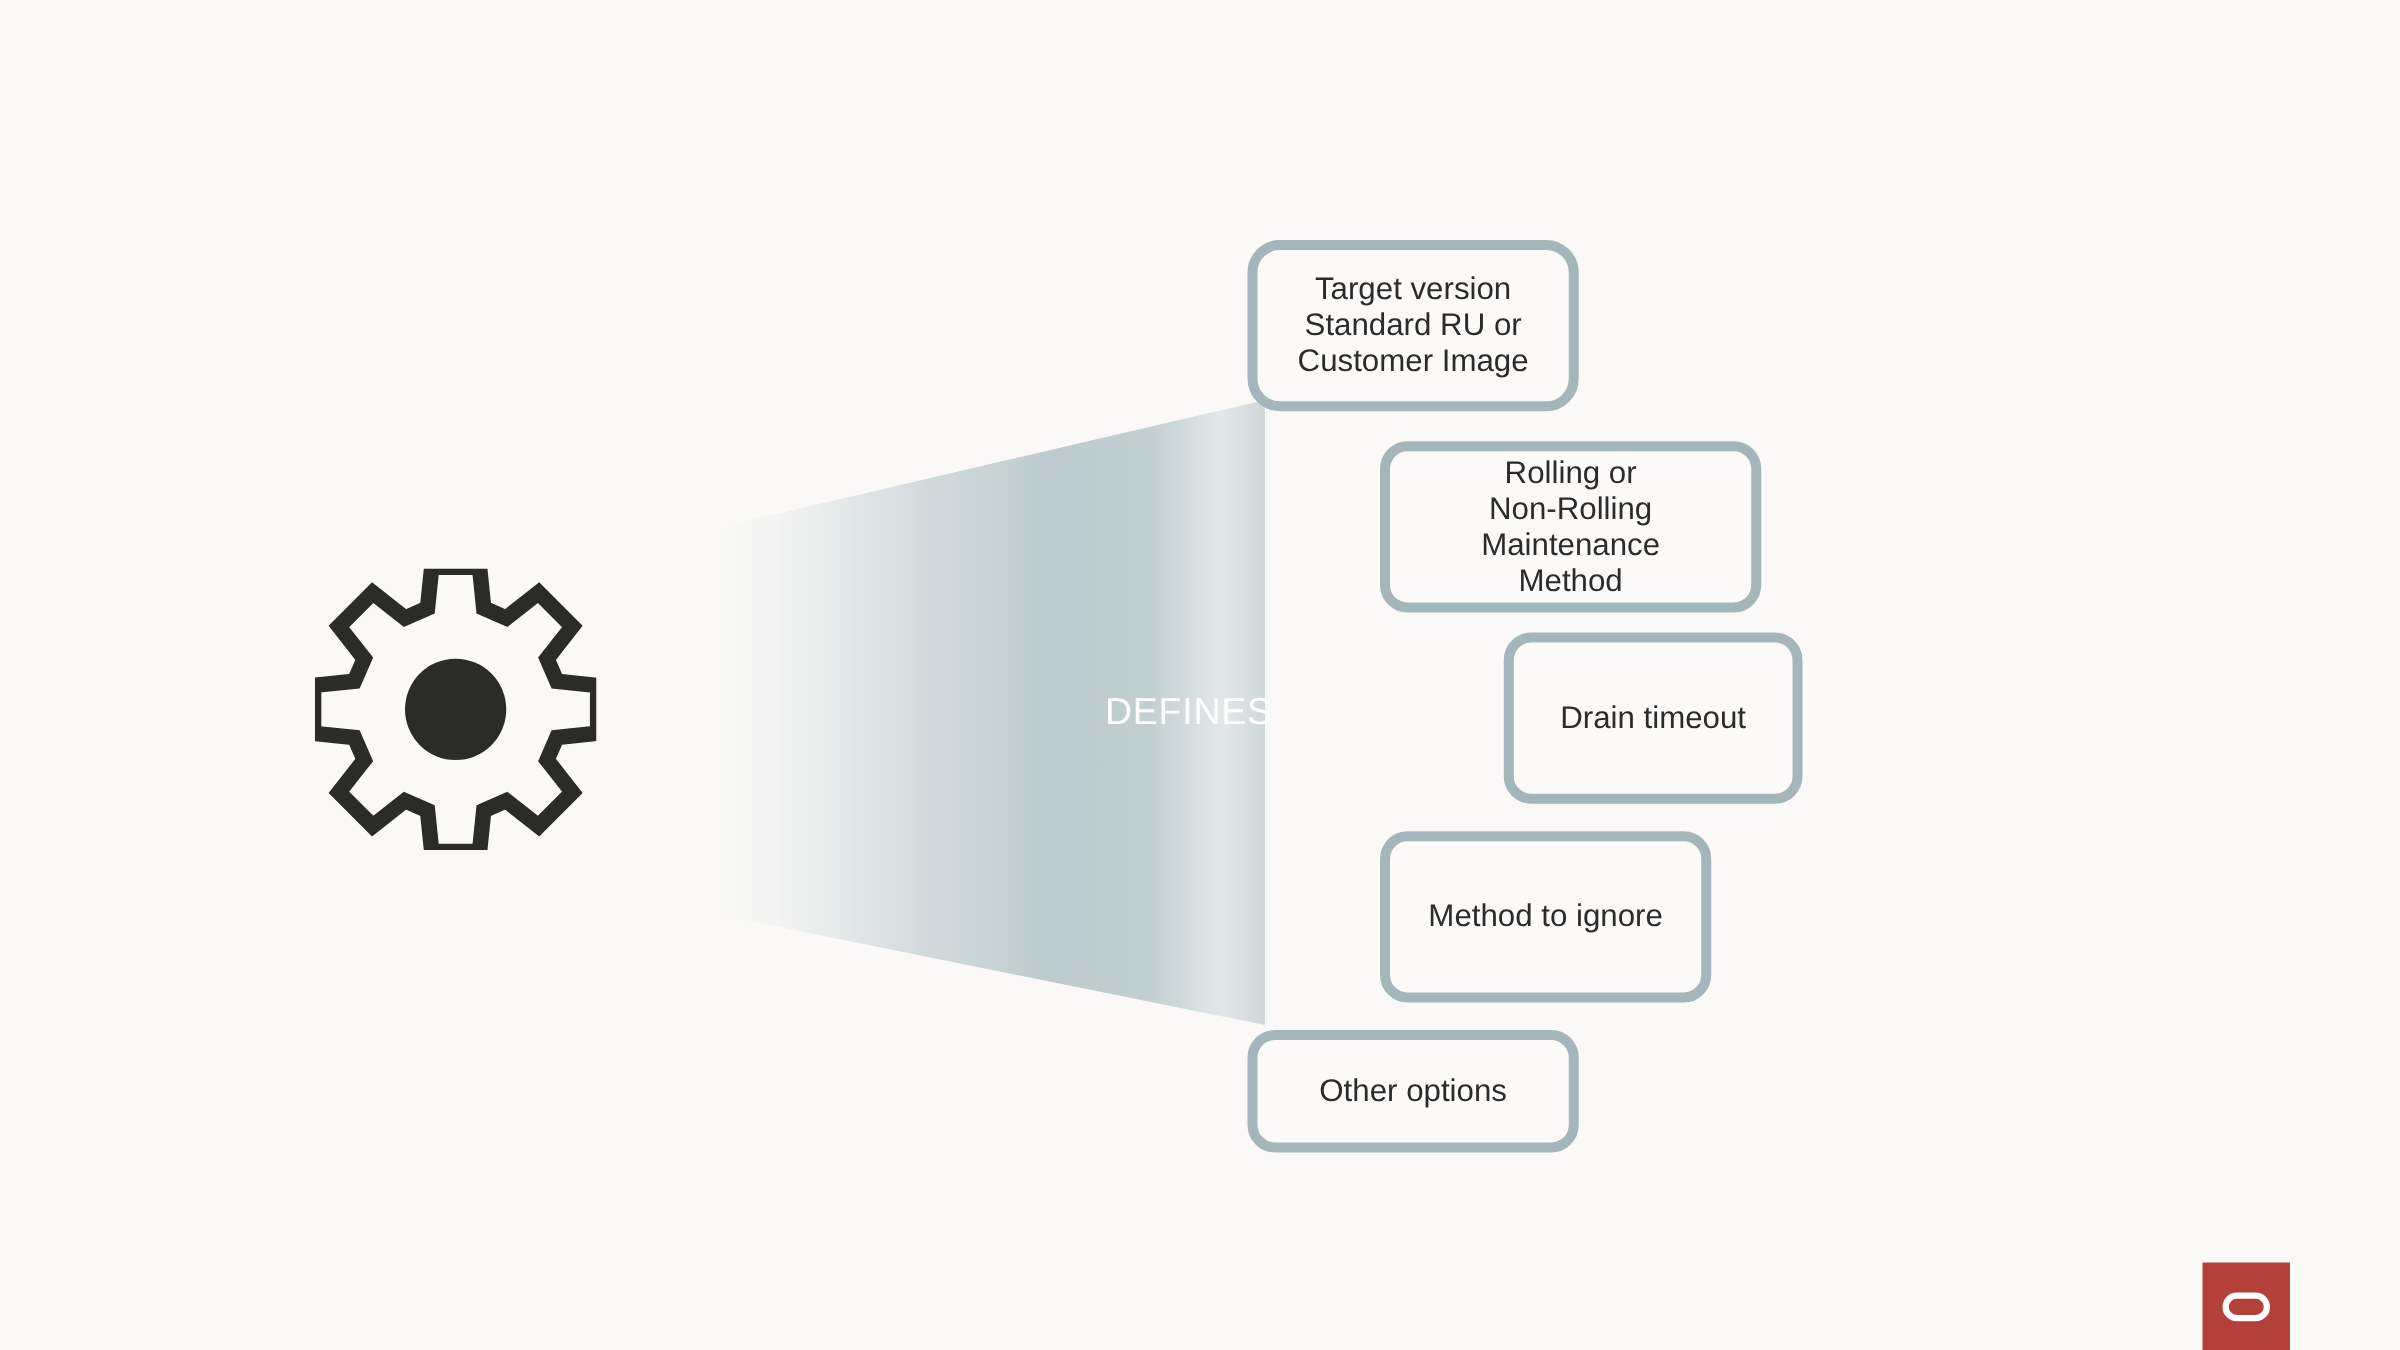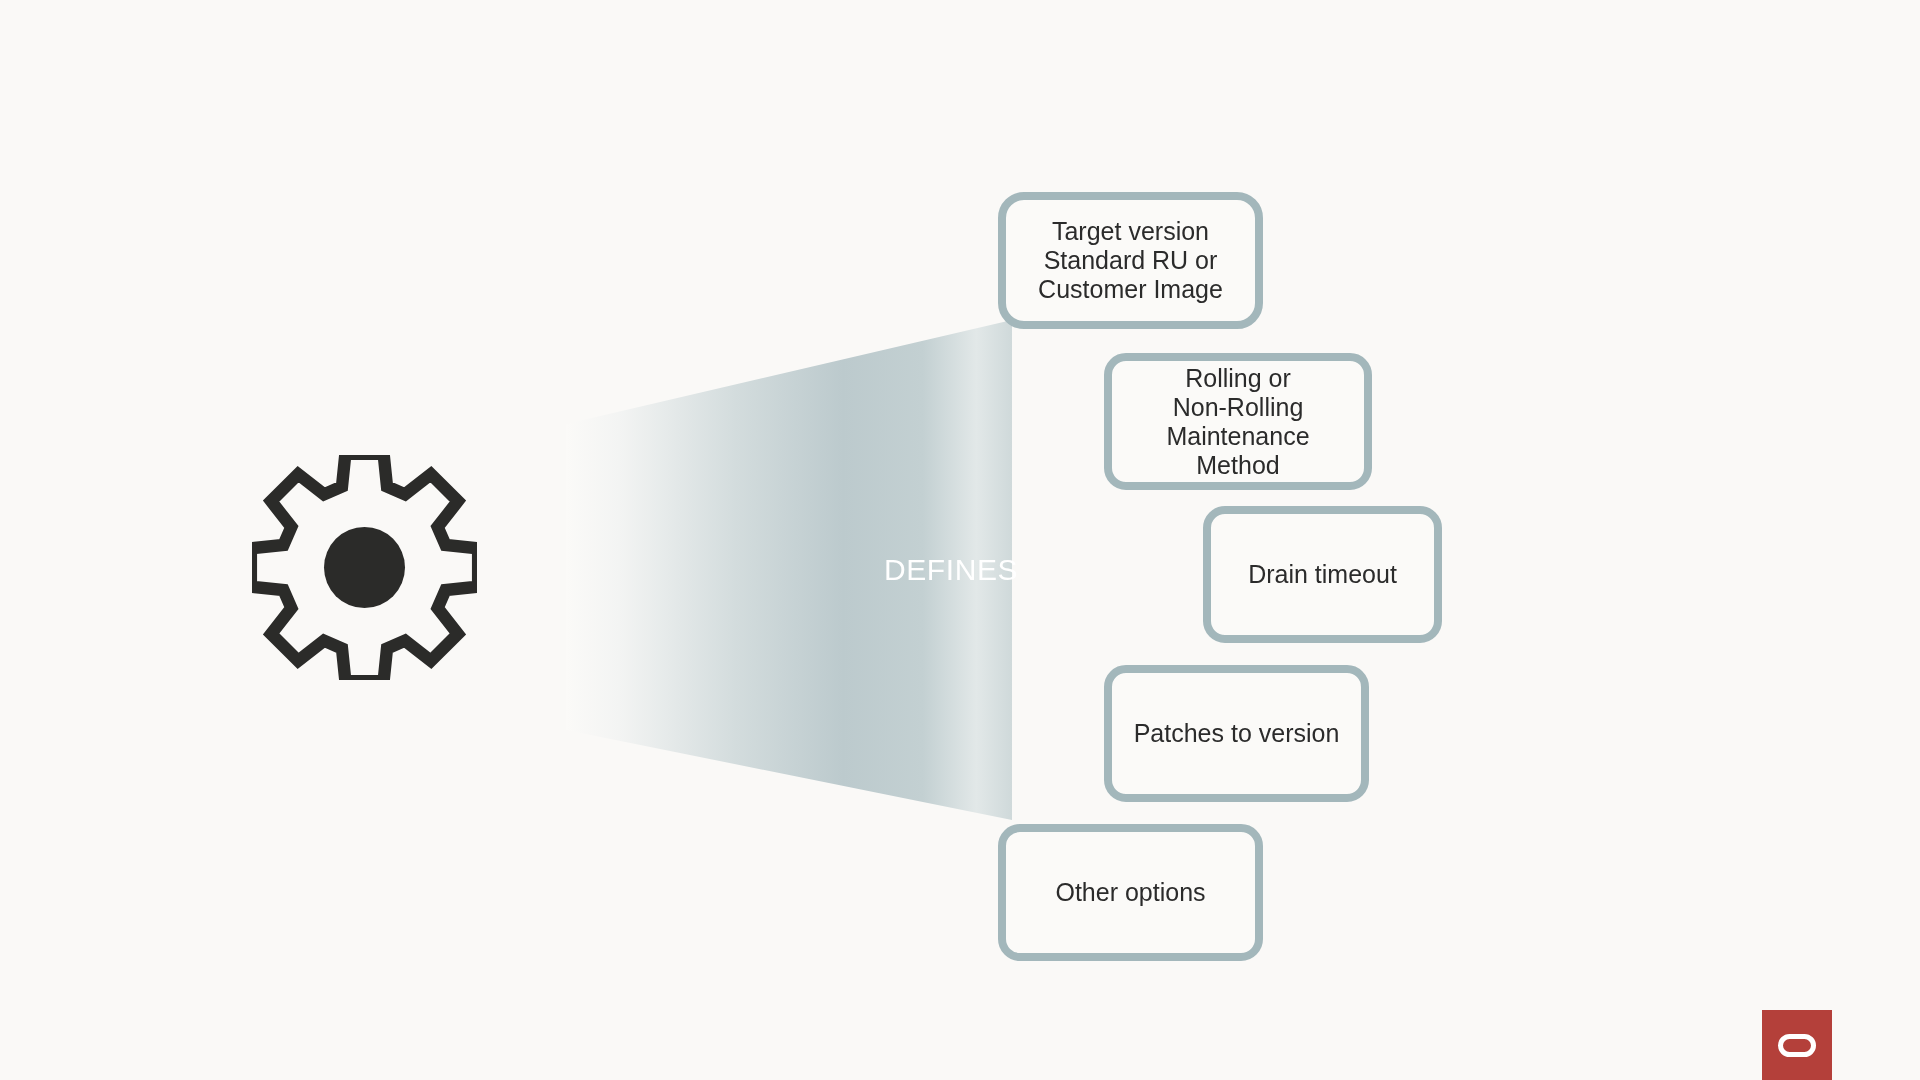--- a/index.html
+++ b/index.html
@@ -67,24 +67,24 @@
     text-align: center;
     color: #2b2b2b;
     font-size: 25px;
     line-height: 1.16;
     font-family: "Liberation Sans", sans-serif;
     padding: 4px 14px;
   }
   .opt-box .txt { display: block; white-space: pre-line; }
 
   #box-0 { left: 998px;  top: 192px; width: 265px; height: 137px; border-radius: 26px; }
-  #box-1 { left: 1104px; top: 353px; width: 268px; height: 137px; }
+  #box-1 { left: 1104px; top: 353px; width: 305px; height: 137px; }
   #box-2 { left: 1203px; top: 506px; width: 239px; height: 137px; }
   #box-3 { left: 1104px; top: 665px; width: 265px; height: 137px; }
-  #box-4 { left: 998px;  top: 824px; width: 265px; height: 137px; }
+  #box-4 { left: 998px;  top: 824px; width: 265px; height: 98px; }
 
   
   #oracle-logo {
     position: absolute;
     left: 1762px;
     top: 1010px;
     width: 70px;
     height: 70px;
     background: #b4403a;
     display: flex;
@@ -143,21 +143,21 @@
   <div class="opt-box" id="box-1">
     <span class="txt">Rolling or
 Non-Rolling
 Maintenance
 Method</span>
   </div>
   <div class="opt-box" id="box-2">
     <span class="txt">Drain timeout</span>
   </div>
   <div class="opt-box" id="box-3">
-    <span class="txt">Patches to version</span>
+    <span class="txt">Method to ignore</span>
   </div>
   <div class="opt-box" id="box-4">
     <span class="txt">Other options</span>
   </div>
 
   <div id="oracle-logo">
     <div class="o-mark"></div>
   </div>
 
 </div>

